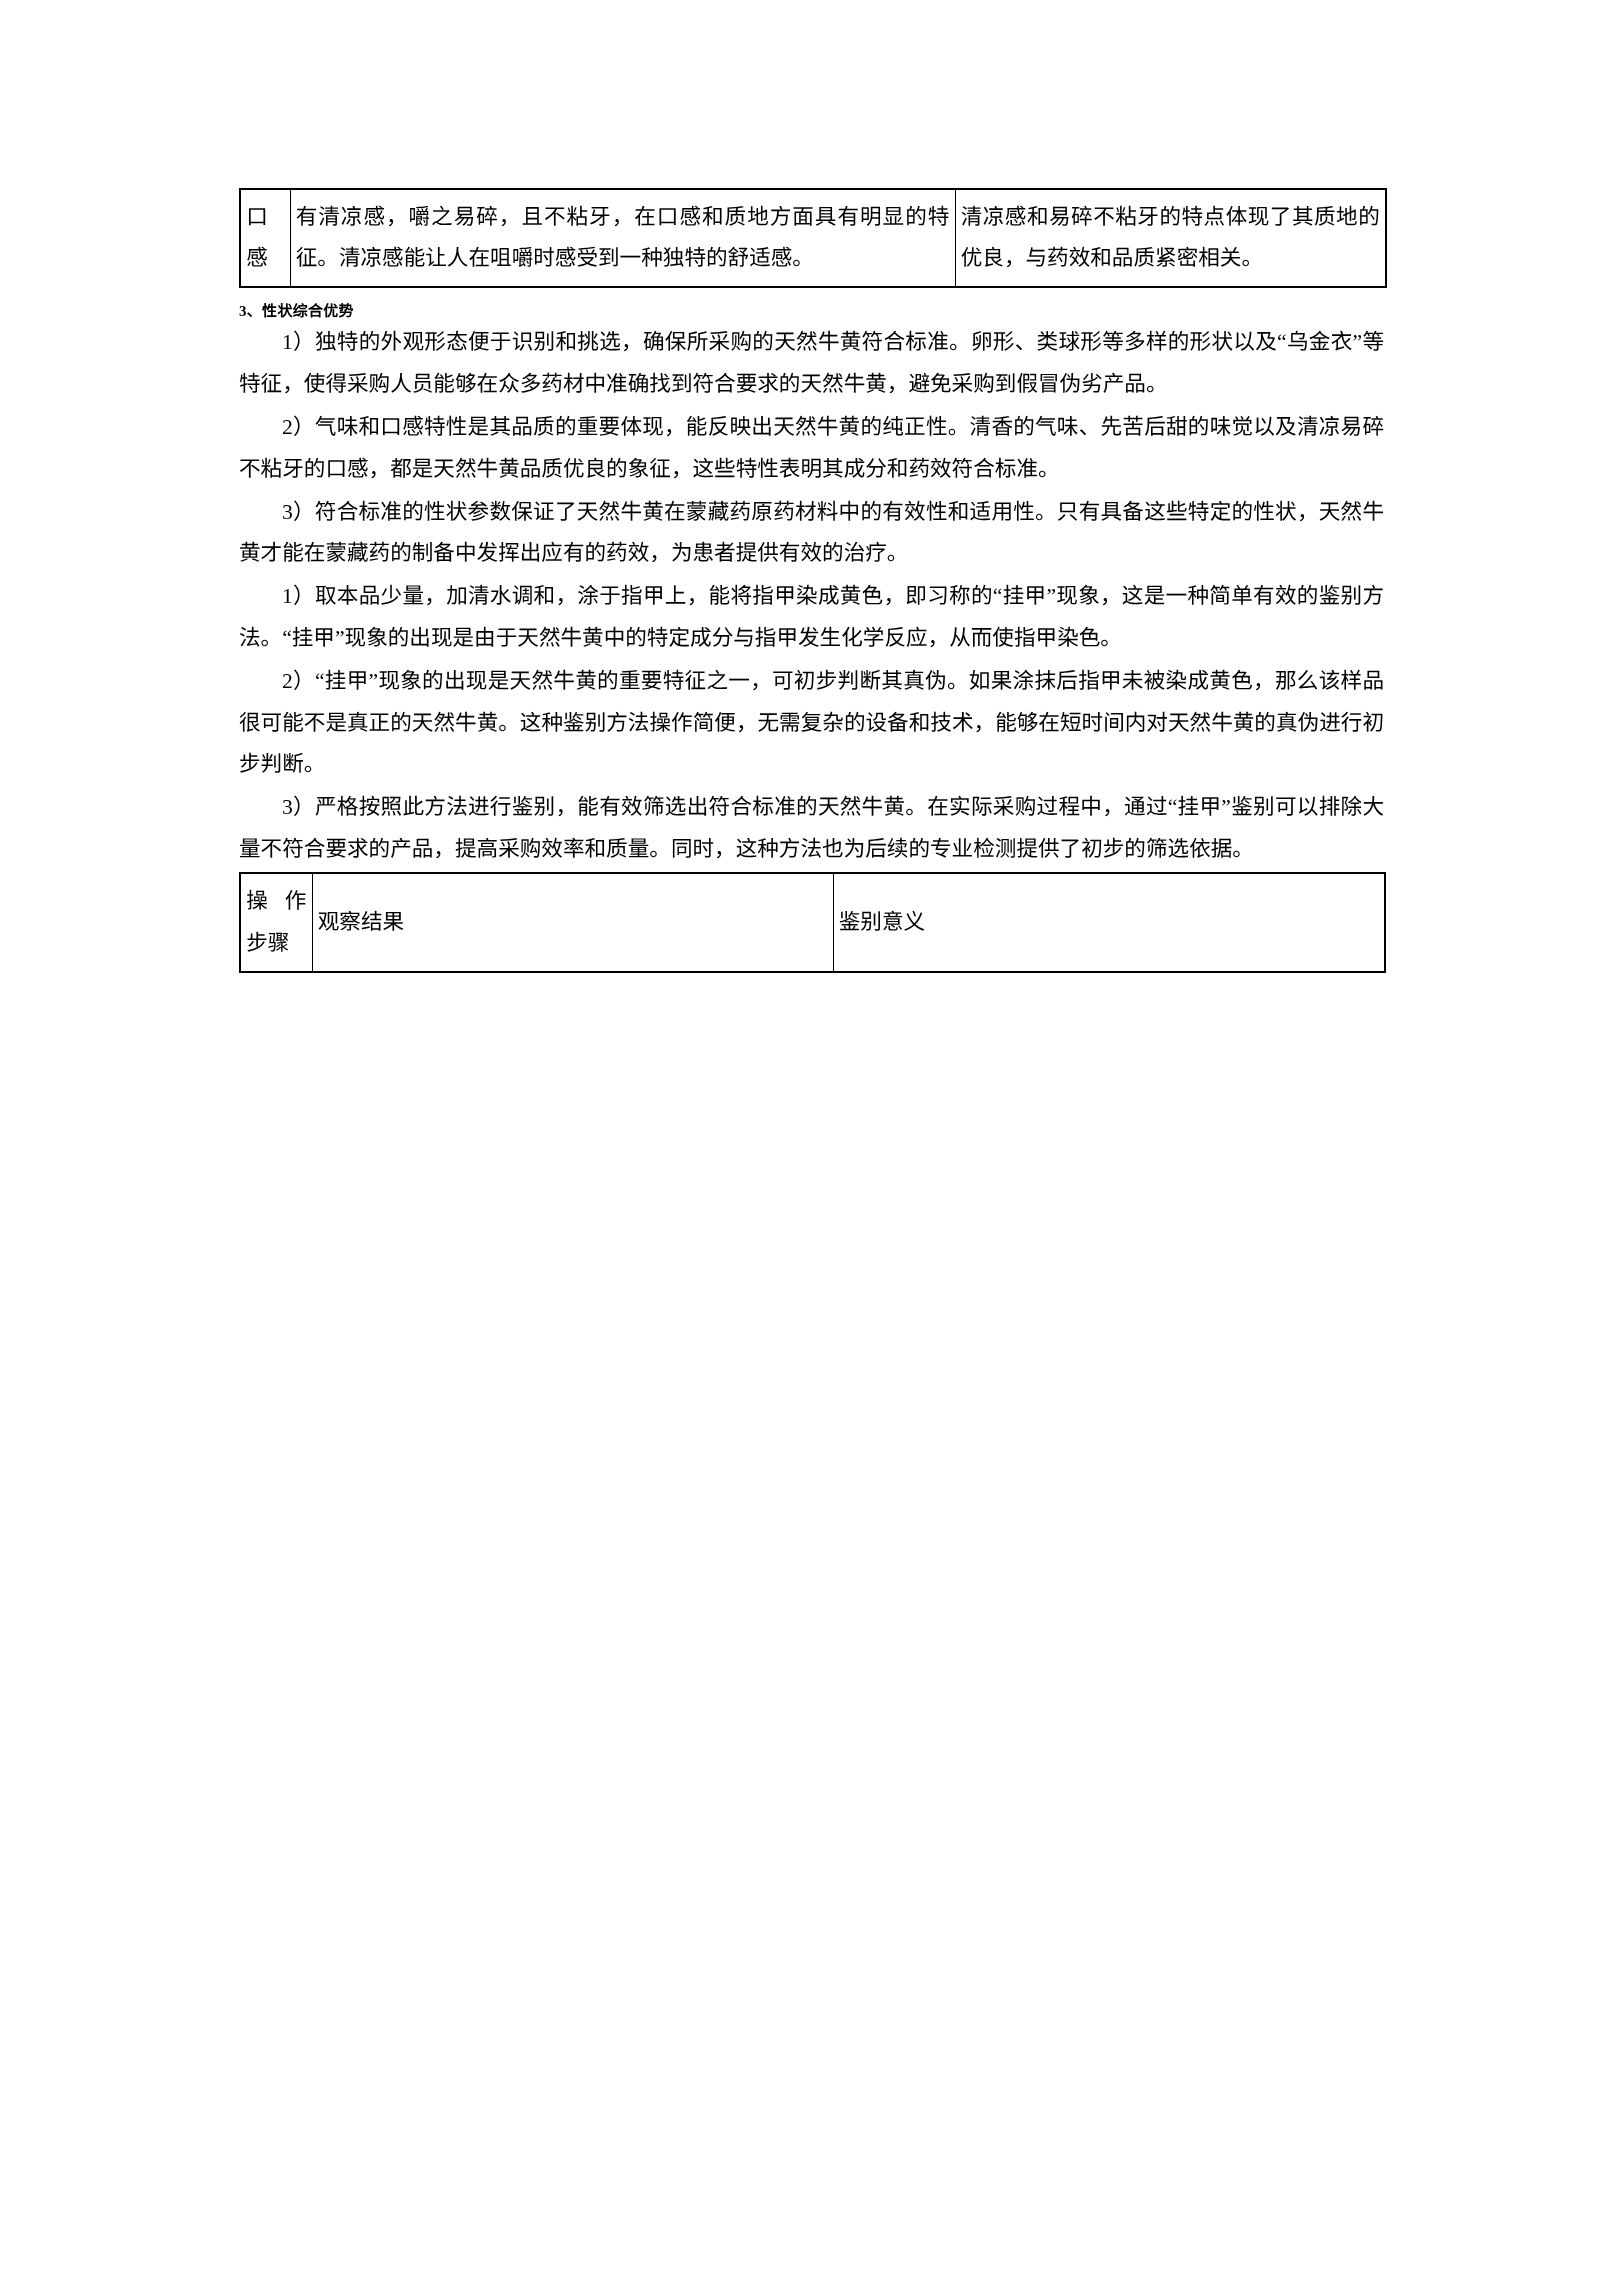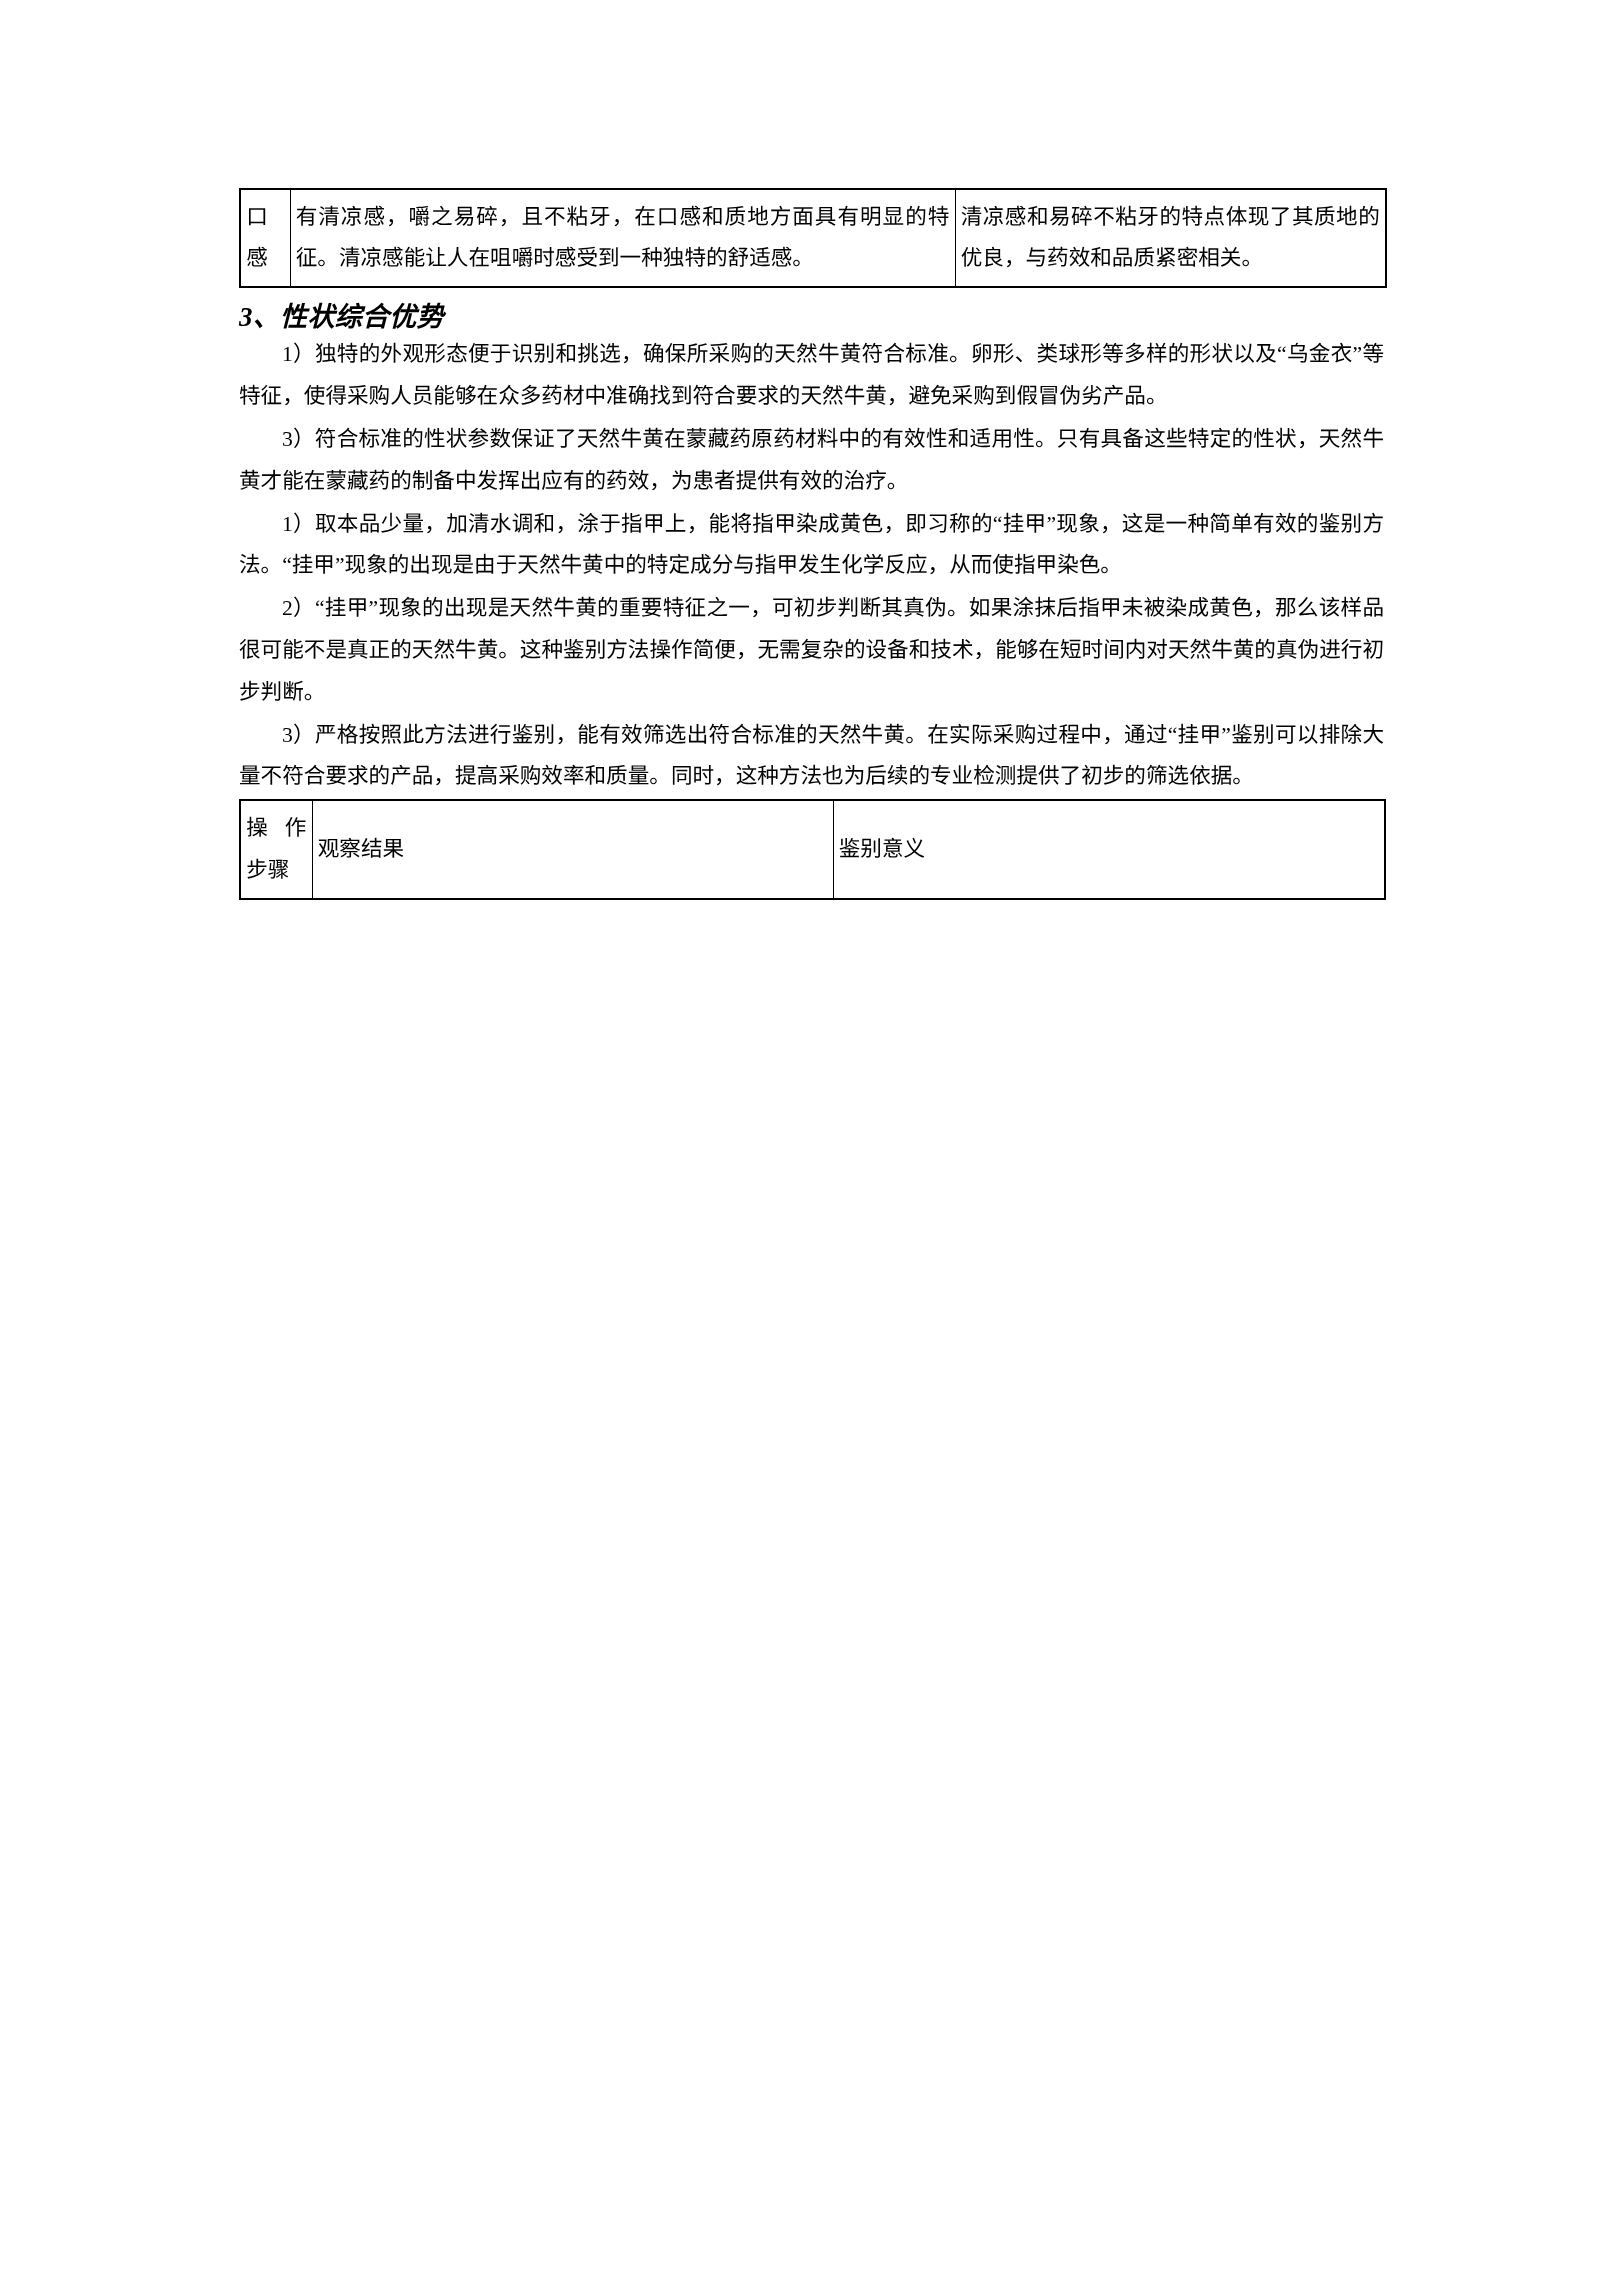--- a/index.html
+++ b/index.html
@@ -67,25 +67,24 @@
 
   
   .col-step  { width: 72px; }
   .col-obs   { width: 521px; }
   .col-sig   { width: 552px; }
 
   .t-top { margin-bottom: 2.6px; }
 
   
   .h-num {
-    font-size: 27px;
+    font-size: 15px;
     line-height: 1.0;
     margin: 15.7px 0 3.9px 0;
     letter-spacing: 0.3px;
-    font-style: italic;
   }
   .h-sec {
     font-size: 26px;
     line-height: 1.0;
     margin: 38px 0 22px 0;
     padding-left: 29px;
     letter-spacing: 0.7px;
   }
   p.body {
     font-size: 21.6px;
@@ -115,20 +114,21 @@
           <td class="cell-desc">有清凉感，嚼之易碎，且不粘牙，在口感和质地方面具有明显的特征。清凉感能让人在咀嚼时感受到一种独特的舒适感。</td>
           <td class="cell-mean">清凉感和易碎不粘牙的特点体现了其质地的优良，与药效和品质紧密相关。</td>
         </tr>
       </tbody>
     </table>
 
     <h3 class="h-num">3、性状综合优势</h3>
 
     <p class="body">1）独特的外观形态便于识别和挑选，确保所采购的天然牛黄符合标准。卵形、类球形等多样的形状以及“乌金衣”等特征，使得采购人员能够在众多药材中准确找到符合要求的天然牛黄，避免采购到假冒伪劣产品。</p>
 
+    <p class="body">2）气味和口感特性是其品质的重要体现，能反映出天然牛黄的纯正性。清香的气味、先苦后甜的味觉以及清凉易碎不粘牙的口感，都是天然牛黄品质优良的象征，这些特性表明其成分和药效符合标准。</p>
 
     <p class="body">3）符合标准的性状参数保证了天然牛黄在蒙藏药原药材料中的有效性和适用性。只有具备这些特定的性状，天然牛黄才能在蒙藏药的制备中发挥出应有的药效，为患者提供有效的治疗。</p>
 
 
 
     <p class="body">1）取本品少量，加清水调和，涂于指甲上，能将指甲染成黄色，即习称的“挂甲”现象，这是一种简单有效的鉴别方法。“挂甲”现象的出现是由于天然牛黄中的特定成分与指甲发生化学反应，从而使指甲染色。</p>
 
     <p class="body">2）“挂甲”现象的出现是天然牛黄的重要特征之一，可初步判断其真伪。如果涂抹后指甲未被染成黄色，那么该样品很可能不是真正的天然牛黄。这种鉴别方法操作简便，无需复杂的设备和技术，能够在短时间内对天然牛黄的真伪进行初步判断。</p>
 
     <p class="body">3）严格按照此方法进行鉴别，能有效筛选出符合标准的天然牛黄。在实际采购过程中，通过“挂甲”鉴别可以排除大量不符合要求的产品，提高采购效率和质量。同时，这种方法也为后续的专业检测提供了初步的筛选依据。</p>

